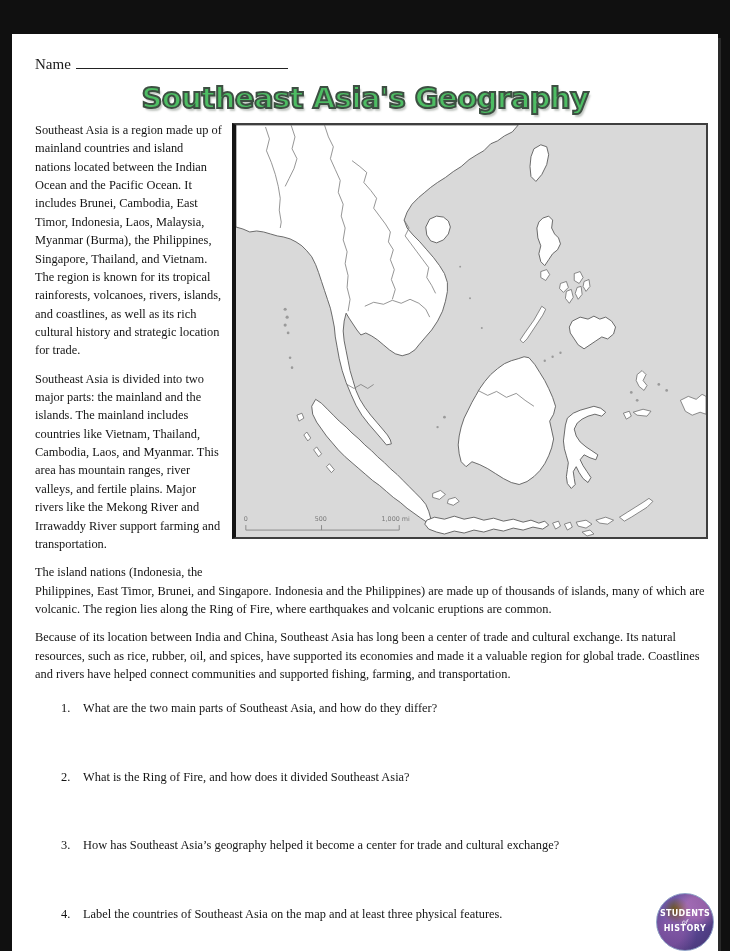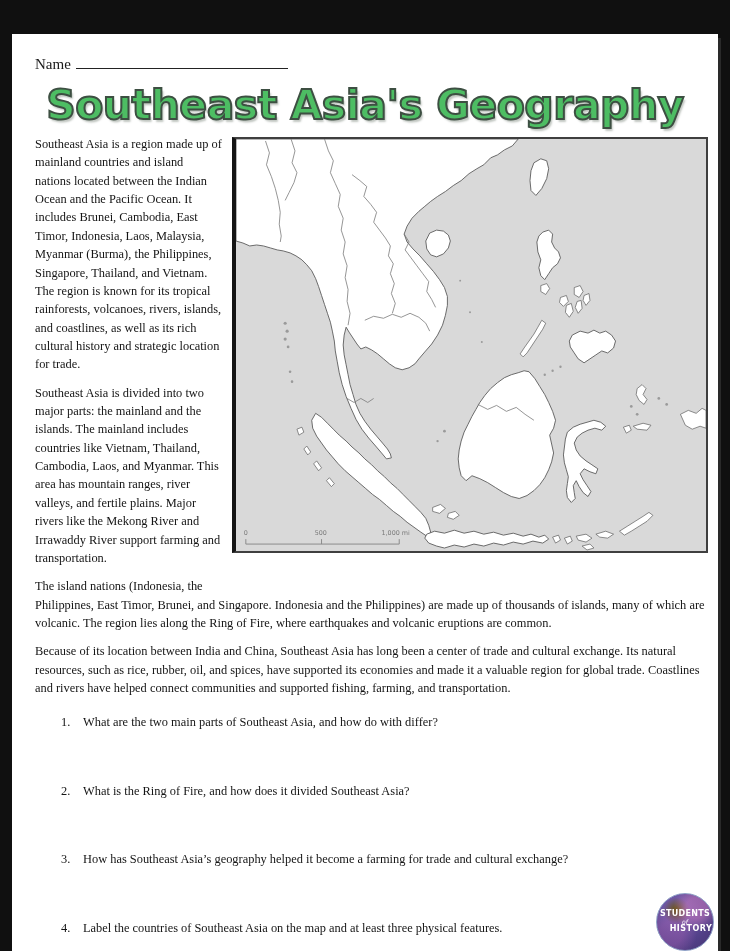--- a/index.html
+++ b/index.html
@@ -23,21 +23,21 @@
   }
   .name-line {
     display:inline-block; width:212px; height:13px;
     border-bottom:1.6px solid #222; margin-left:5px;
   }
   .title {
     margin:8px 0 4px 0;
     text-align:center;
     font-family:"DejaVu Sans", sans-serif;
     font-weight:bold;
-    font-size:41px;
+    font-size:29px;
     letter-spacing:-0.5px;
     white-space:nowrap;
     color:#4dbd63;
     -webkit-text-stroke:2px #3d4f42;
     text-shadow: 2px 3px 2px rgba(120,130,120,0.45);
   }
   .content {
     padding:2px 10px 0 23px;
     font-size:12.4px; line-height:1.48; color:#141414;
   }
@@ -68,21 +68,21 @@
       radial-gradient(circle at 35% 30%, #8d7cba 0%, #6a5502 1%, #6e58a5 25%, #53418a 60%, #453471 100%);
     border:1px solid #8ea0c6;
     display:flex; flex-direction:column; align-items:center; justify-content:center;
     color:#fff;
     font-family:"DejaVu Sans", sans-serif;
     text-align:center;
     line-height:1.05;
   }
   .logo .l1 { font-size:8px; font-weight:bold; letter-spacing:0.3px; }
   .logo .l2 { font-size:6px; font-style:italic; }
-  .logo .l3 { font-size:8px; font-weight:bold; letter-spacing:0.5px;padding-left:12px; }
+  .logo .l3 { font-size:8px; font-weight:bold; letter-spacing:0.5px; }
   
   .land { fill:#ffffff; stroke:#5a5a5a; stroke-width:0.9; stroke-linejoin:round; }
   .border-line { fill:none; stroke:#7a7a7a; stroke-width:0.8; stroke-linejoin:round; }
   .islet { fill:#ffffff; stroke:#5a5a5a; stroke-width:0.7; }
   .dot { fill:#9a9a9a; }
   .scalebar { stroke:#8a8a8a; stroke-width:1; fill:none; }
   .scaletext { font-family:"DejaVu Sans", sans-serif; font-size:6.5px; fill:#7a7a7a; }
 </style>
 </head>
 <body>
@@ -219,29 +219,29 @@
     </div>
 
     <p>Southeast Asia is a region made up of mainland countries and island nations located between the Indian Ocean and the Pacific Ocean. It includes Brunei, Cambodia, East Timor, Indonesia, Laos, Malaysia, Myanmar (Burma), the Philippines, Singapore, Thailand, and Vietnam. The region is known for its tropical rainforests, volcanoes, rivers, islands, and coastlines, as well as its rich cultural history and strategic location for trade.</p>
     <p>Southeast Asia is divided into two major parts: the mainland and the islands. The mainland includes countries like Vietnam, Thailand, Cambodia, Laos, and Myanmar. This area has mountain ranges, river valleys, and fertile plains. Major rivers like the Mekong River and Irrawaddy River support farming and transportation.</p>
     <p>The island nations (Indonesia, the Philippines, East Timor, Brunei, and Singapore. Indonesia and the Philippines) are made up of thousands of islands, many of which are volcanic. The region lies along the Ring of Fire, where earthquakes and volcanic eruptions are common.</p>
     <p>Because of its location between India and China, Southeast Asia has long been a center of trade and cultural exchange. Its natural resources, such as rice, rubber, oil, and spices, have supported its economies and made it a valuable region for global trade. Coastlines and rivers have helped connect communities and supported fishing, farming, and transportation.</p>
 
     <div class="questions">
       <div class="q">
         <span class="q-num">1.</span>
-        <span>What are the two main parts of Southeast Asia, and how do with differ?</span>
+        <span>What are the two main parts of Southeast Asia, and how do they differ?</span>
       </div>
       <div class="q">
         <span class="q-num">2.</span>
         <span>What is the Ring of Fire, and how does it divided Southeast Asia?</span>
       </div>
       <div class="q">
         <span class="q-num">3.</span>
-        <span>How has Southeast Asia’s geography helped it become a farming for trade and cultural exchange?</span>
+        <span>How has Southeast Asia’s geography helped it become a center for trade and cultural exchange?</span>
       </div>
       <div class="q">
         <span class="q-num">4.</span>
         <span>Label the countries of Southeast Asia on the map and at least three physical features.</span>
       </div>
     </div>
 
   </div>
 
   <div class="logo">

